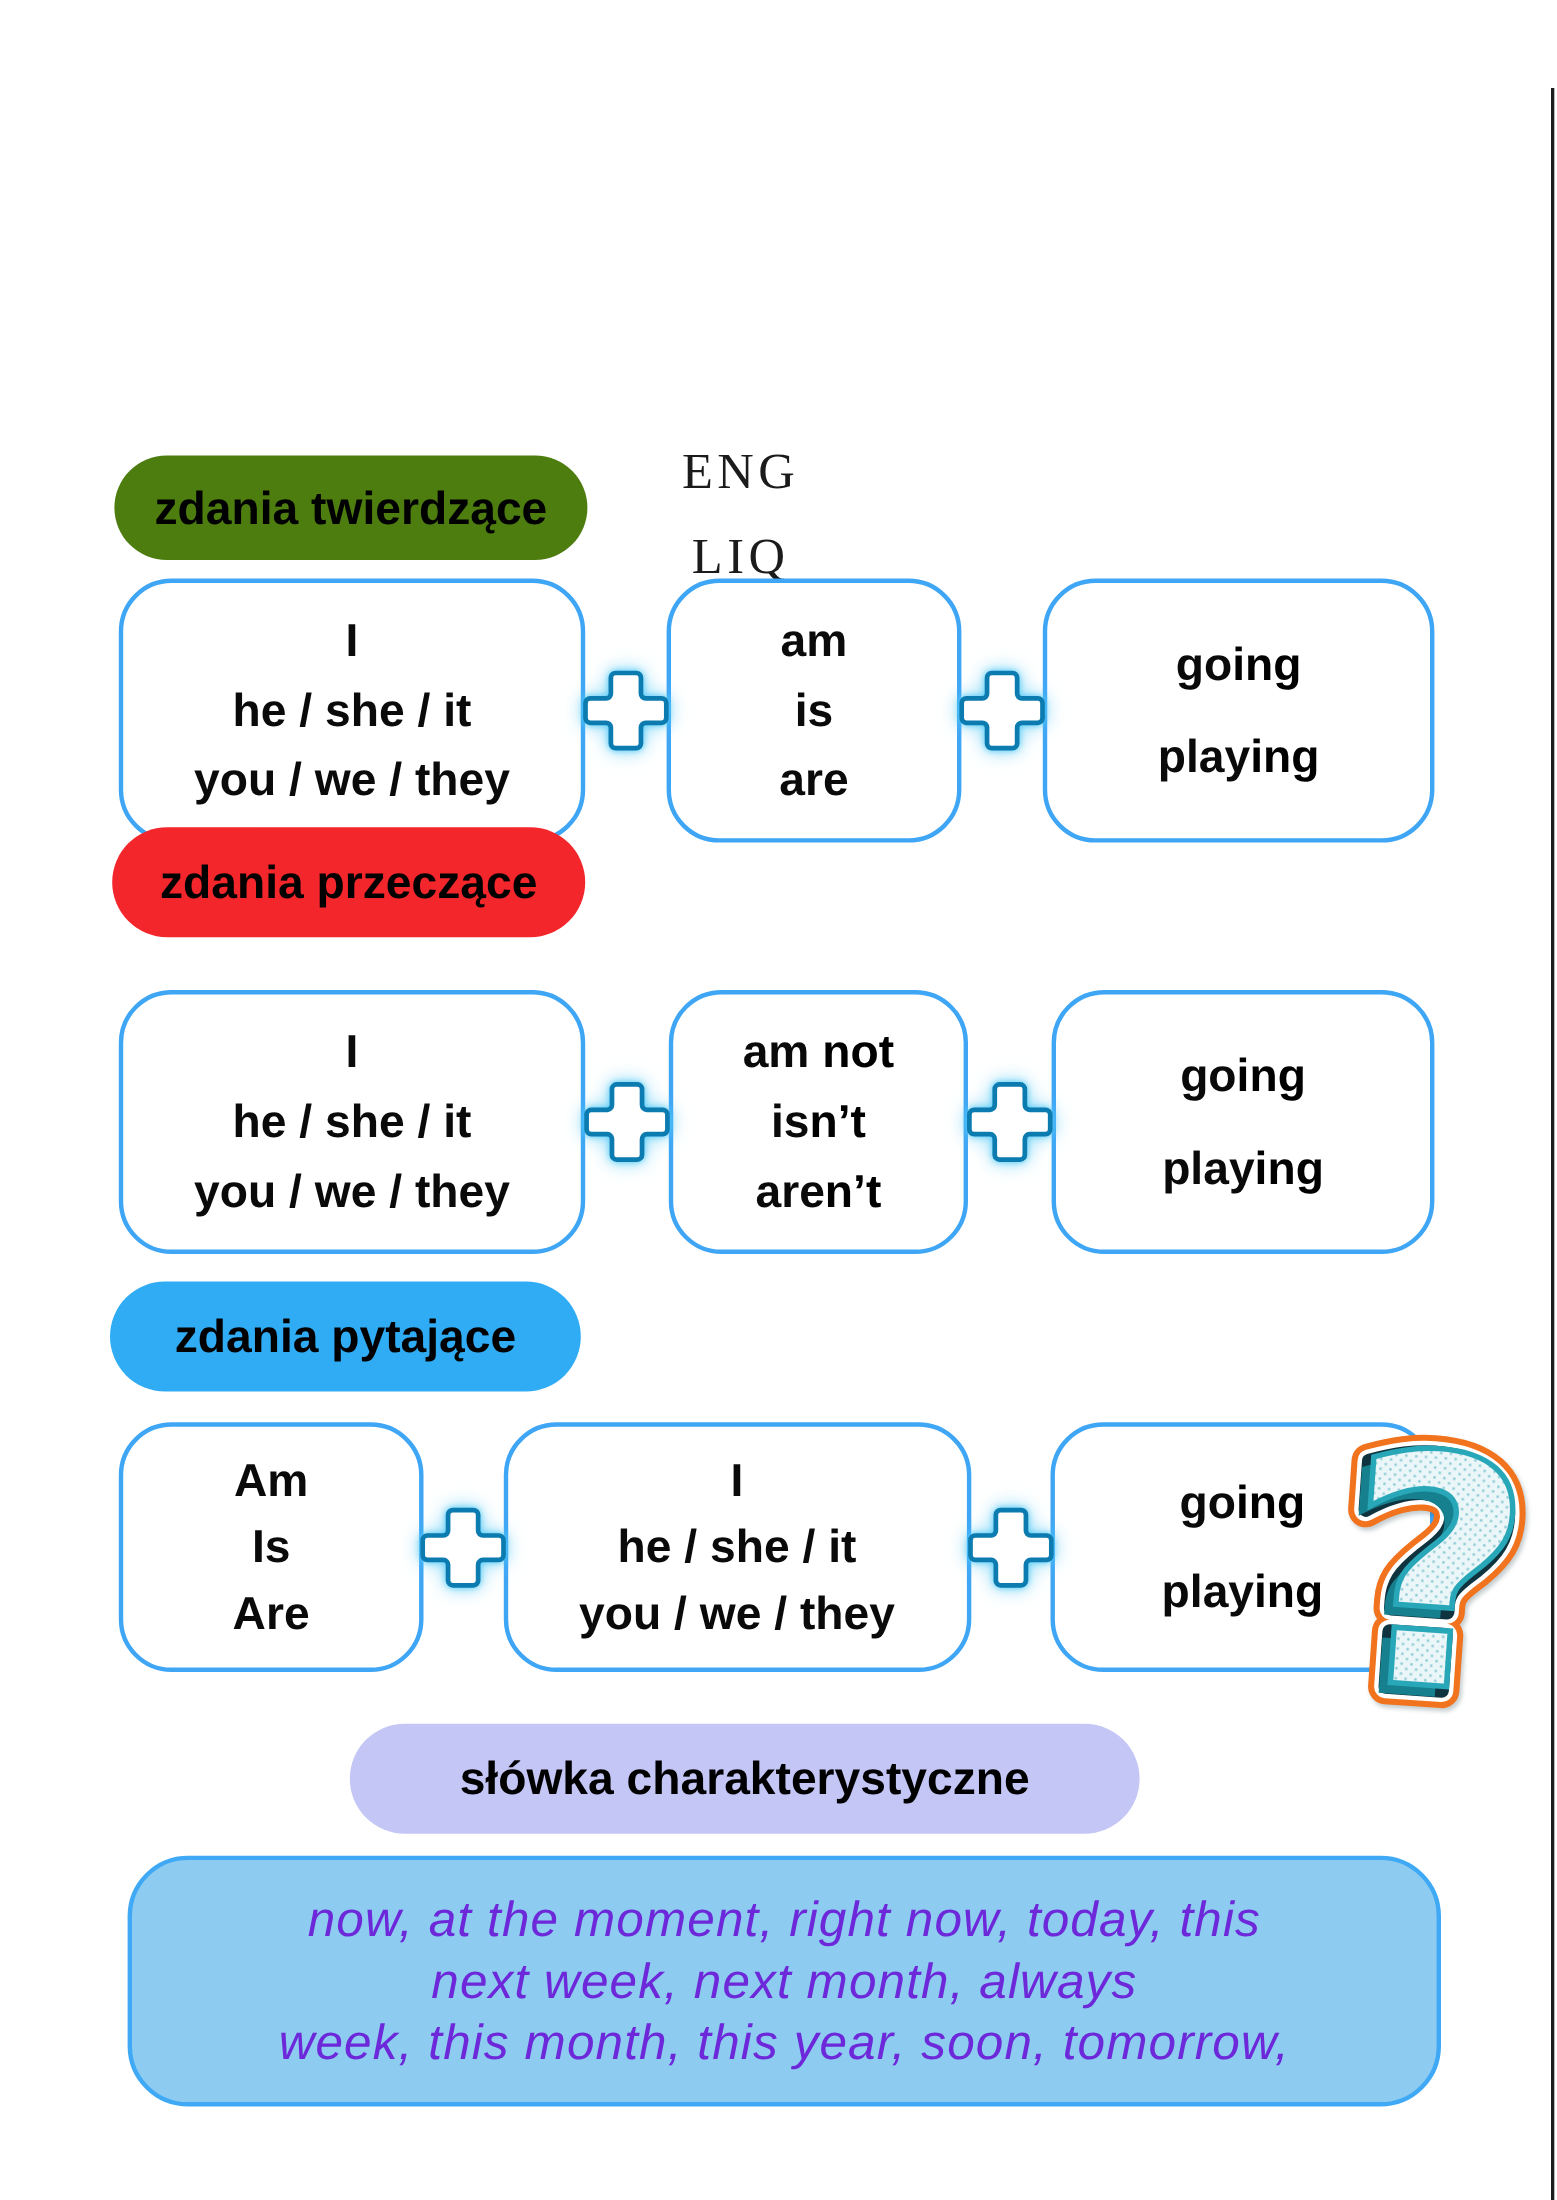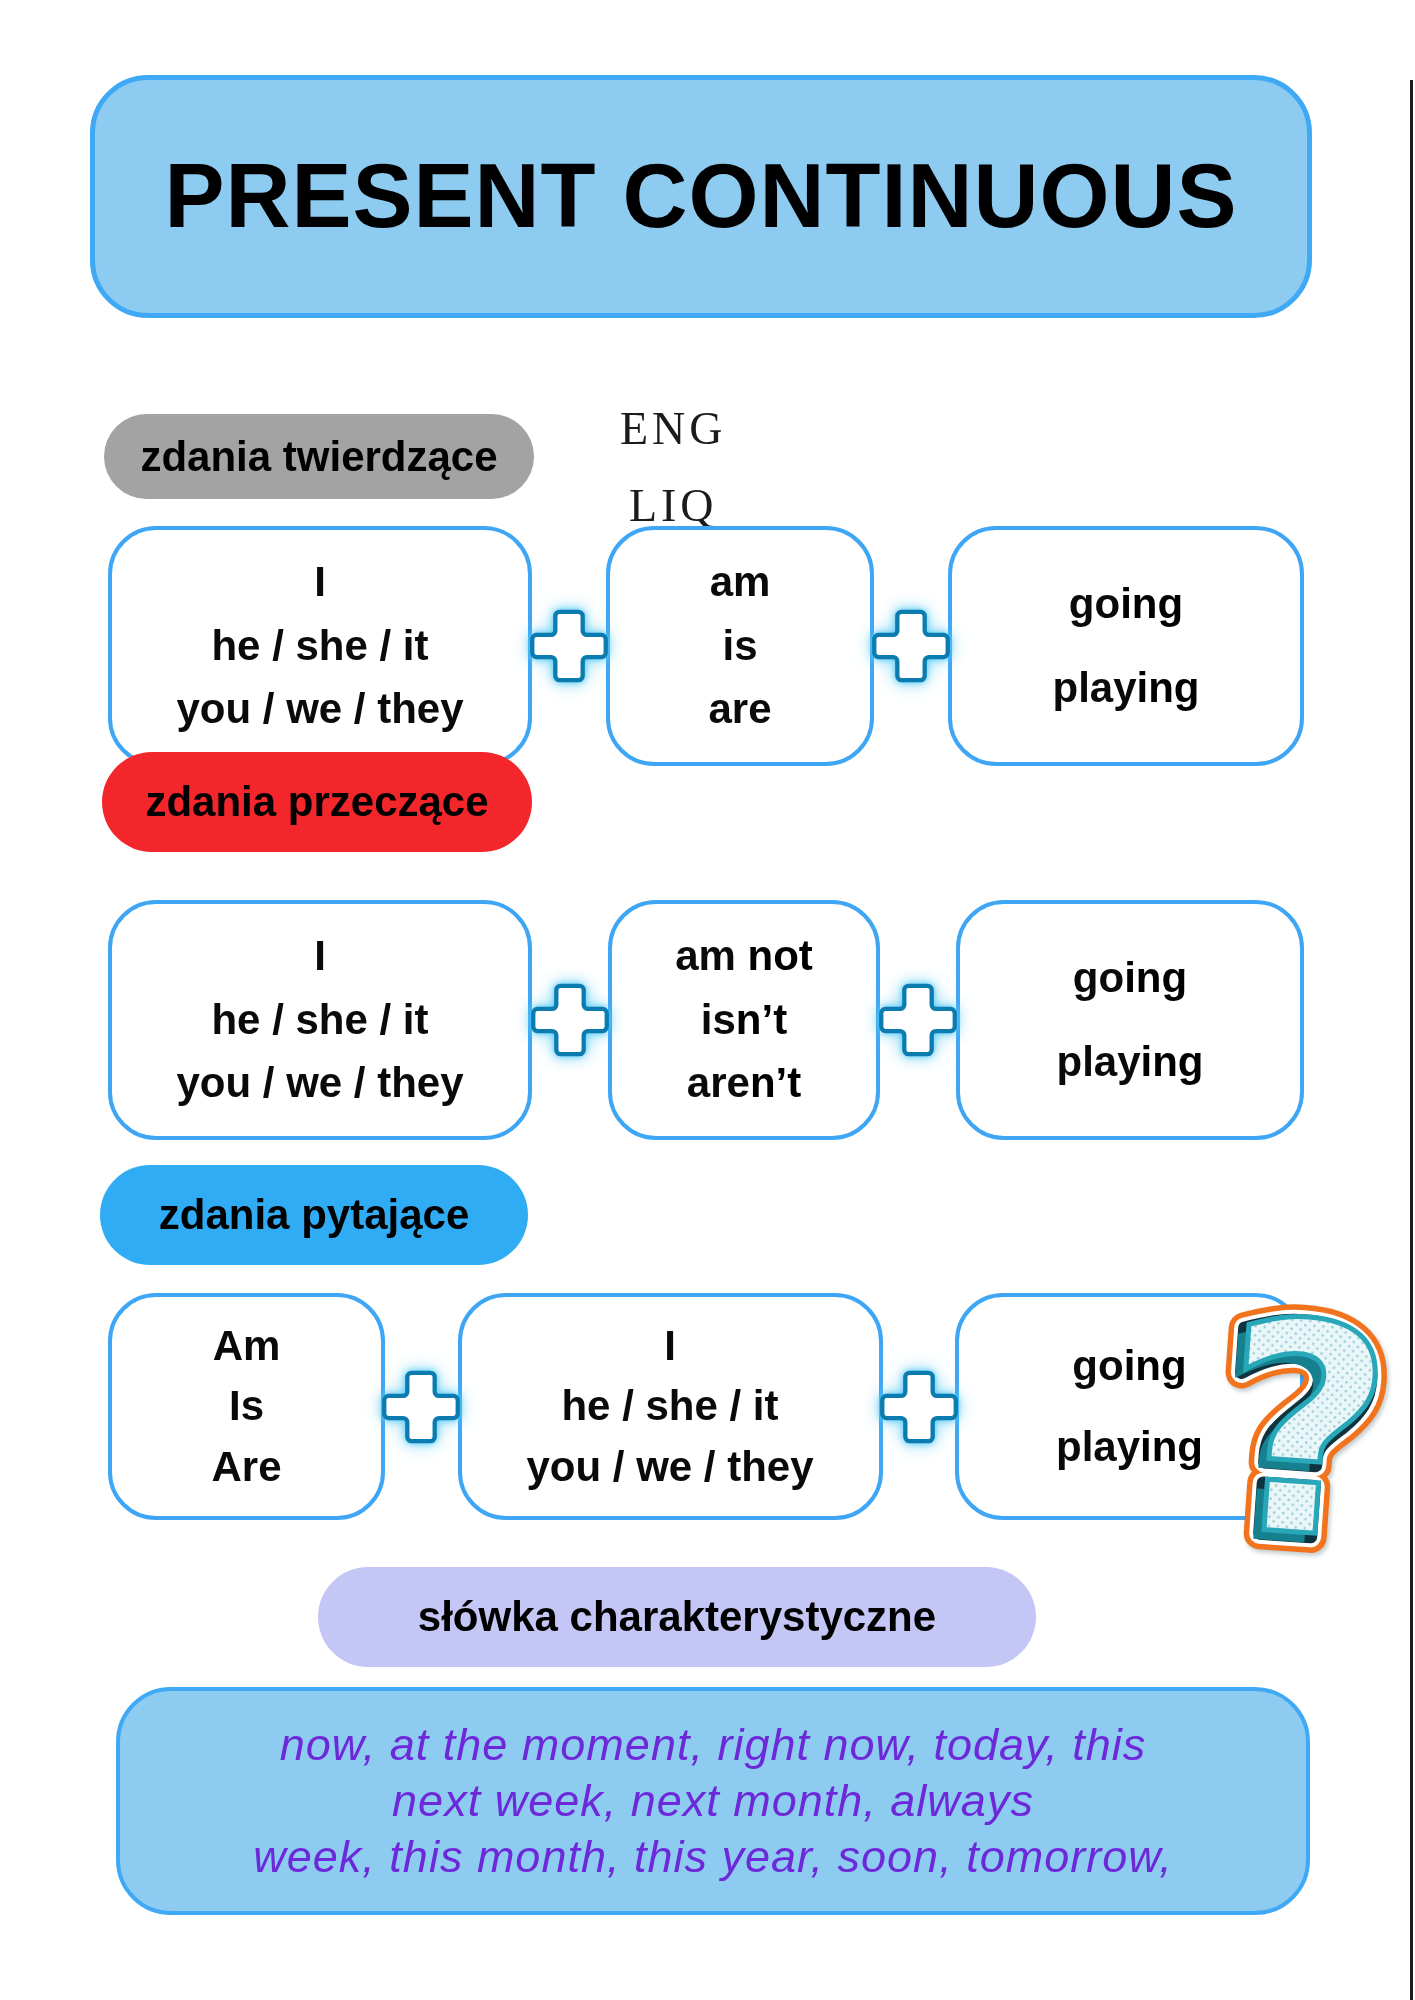--- a/index.html
+++ b/index.html
@@ -8,21 +8,21 @@
 
   
   .title-box{position:absolute;left:90px;top:75px;width:1222px;height:243px;
              background:#8dcbf0;border:5px solid #3fa9f5;border-radius:58px;
              display:flex;align-items:center;justify-content:center;box-sizing:border-box;}
   .title-box .t{font-size:90px;font-weight:bold;color:#000;letter-spacing:1px;white-space:nowrap;}
 
   
   .pill{position:absolute;display:flex;align-items:center;justify-content:center;
         border-radius:52px;font-weight:bold;font-size:42px;color:#000;white-space:nowrap;}
-  .pill-green{left:104px;top:414px;width:430px;height:85px;background:#a3a3a3;}
+  .pill-green{left:104px;top:414px;width:430px;height:95px;background:#4d7c0f;}
   .pill-red{left:102px;top:752px;width:430px;height:100px;background:#f3262b;}
   .pill-blue{left:100px;top:1165px;width:428px;height:100px;background:#30acf5;}
   .pill-purple{left:318px;top:1567px;width:718px;height:100px;background:#c4c6f5;}
 
   
   .logo{position:absolute;left:620px;top:402px;height:84px;display:flex;align-items:center;gap:12px;flex-direction:column;}
   .logo .lt{font-family:"Liberation Serif",serif;font-size:46px;letter-spacing:4px;color:#1b1b1b;}
   .avatar{width:80px;height:80px;display:block;}
 
   
@@ -52,23 +52,20 @@
   .kw{font-style:italic;font-size:45px;color:#6d28d9;letter-spacing:1px;white-space:nowrap;
       font-family:"Liberation Sans",cursive;}
 
   .edge-line{position:absolute;right:2px;top:80px;width:3px;height:1920px;background:#1d1d1d;}
 </style>
 </head>
 <body>
 
 <div class="page">
 
-  <div class="title-box">
-    <span class="t">PRESENT CONTINUOUS</span>
-  </div>
 
   <div class="pill pill-green">
     <span>zdania twierdzące</span>
   </div>
 
   <div class="logo">
     <span class="lt">ENG</span>
     <svg class="avatar" viewBox="0 0 76 76">
       <clipPath id="avc">
           <circle cx="38" cy="38" r="37"></circle>

